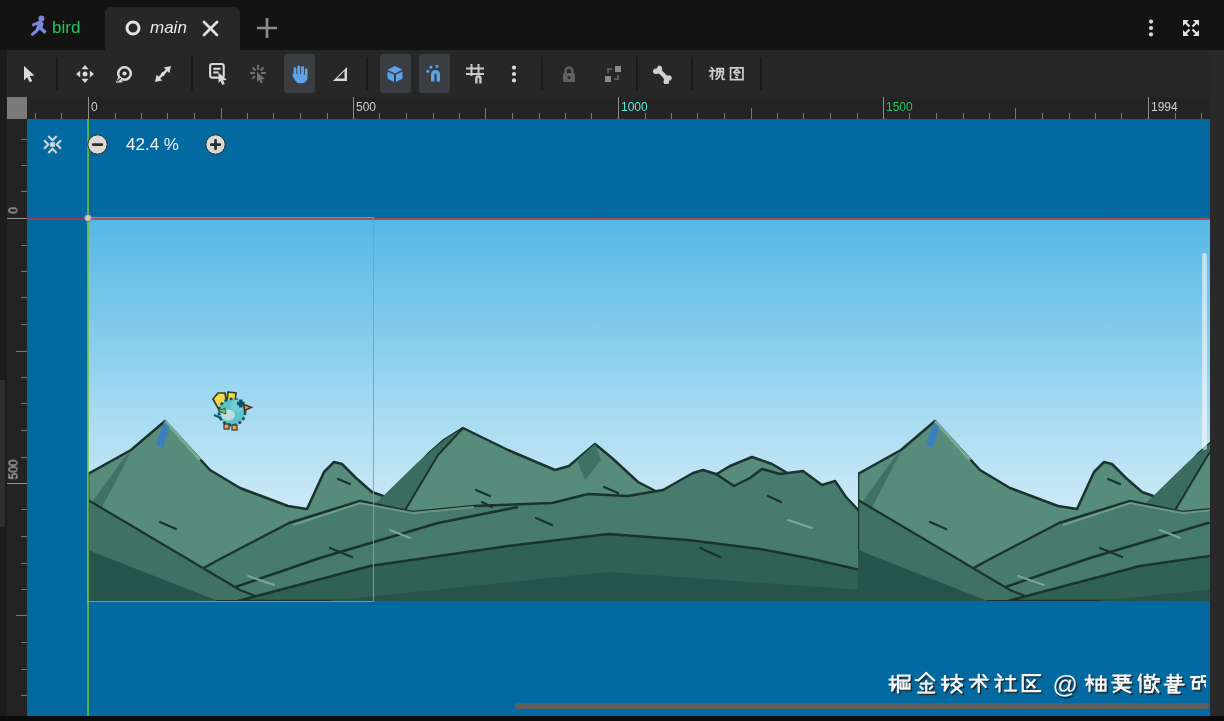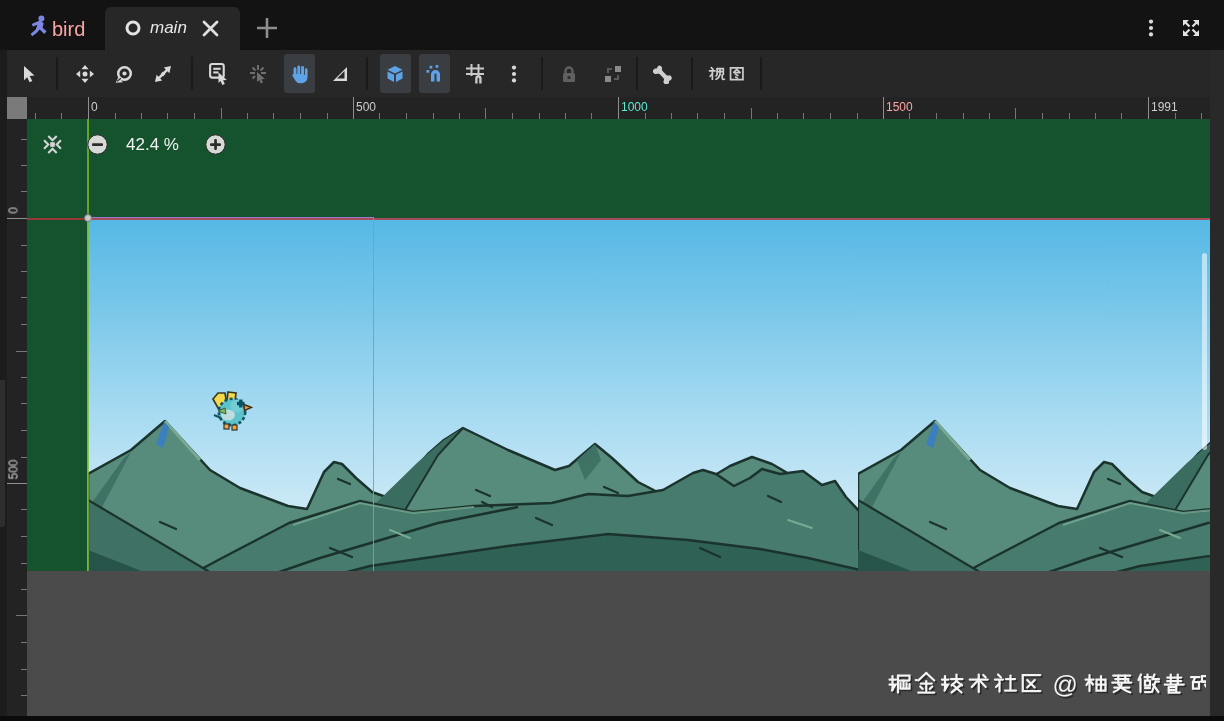--- a/index.html
+++ b/index.html
@@ -245,25 +245,25 @@
       <rect x="14" y="444" width="6" height="1" fill="#777"></rect>
       <rect x="14" y="470" width="6" height="1" fill="#777"></rect>
       <rect x="9" y="496" width="11" height="1" fill="#777"></rect>
       <rect x="14" y="523" width="6" height="1" fill="#777"></rect>
       <rect x="14" y="550" width="6" height="1" fill="#777"></rect>
       <rect x="14" y="576" width="6" height="1" fill="#777"></rect>
     </svg>
 <div class="abs" style="left:91px;top:100px;font-size:12px;color:#cdcdcd;">0</div>
 <div class="abs" style="left:356px;top:100px;font-size:12px;color:#cdcdcd;">500</div>
 <div class="abs" style="left:621px;top:100px;font-size:12px;color:#5eead4;">1000</div>
-<div class="abs" style="left:886px;top:100px;font-size:12px;color:#fca5a5;">1500</div>
-<div class="abs" style="left:1151px;top:100px;font-size:12px;color:#cdcdcd;">1991</div>
+<div class="abs" style="left:886px;top:100px;font-size:12px;color:#22c55e;">1500</div>
+<div class="abs" style="left:1151px;top:100px;font-size:12px;color:#cdcdcd;">1994</div>
 <div class="abs" style="left:-1px;top:204px;width:30px;height:13px;line-height:13px;font-size:12px;color:#cdcdcd;text-align:center;transform:rotate(-90deg) translateZ(0);">0</div>
 <div class="abs" style="left:-1px;top:463px;width:30px;height:13px;line-height:13px;font-size:12px;color:#cdcdcd;text-align:center;transform:rotate(-90deg) translateZ(0);">500</div>
-<div id="canvas" class="abs" style="left:27px;top:119px;width:1183px;height:452px;background:#14532d;overflow:hidden;">
+<div id="canvas" class="abs" style="left:27px;top:119px;width:1183px;height:597px;background:#0369a1;overflow:hidden;">
   <div class="abs" style="left:61px;top:99px;width:1122px;height:383px;background:linear-gradient(to bottom,#55b8e5 0%,#7cc8ea 25%,#a5daf1 50%,#c6e7f5 72%,#dcf0f9 90%,#e8f6fb 100%);"></div>
   <div class="abs" style="left:61px;top:281px;"><svg width="770" height="201" viewBox="0 0 770 201">
           <use href="#tile"></use>
         </svg></div>
   <div class="abs" style="left:831px;top:281px;"><svg width="352" height="201" viewBox="0 0 352 201">
           <use href="#tile"></use>
         </svg></div>
   <div class="abs" style="left:184px;top:272px;"><svg width="42" height="40" viewBox="0 0 42 40">
 <polygon points="2,8 7,2 14,2 16,14 7,17" fill="#f3da4d" stroke="#3a3a20" stroke-width="1.7"></polygon>
 <polygon points="17,1 25,2 24,10 16,10" fill="#f3da4d" stroke="#3a3a20" stroke-width="1.7"></polygon>
@@ -306,21 +306,21 @@
   <div class="abs" style="left:1175px;top:134px;width:5px;height:197px;border-radius:2.5px;background:rgba(255,255,255,0.55);"></div>
 </div>
 <div class="abs" style="left:0;top:716px;width:1224px;height:5px;background:#0b0b0b;"></div>
 
 <svg class="abs" style="left:28px;top:14px" width="20" height="24" viewBox="0 0 16 21">
       <g fill="#7b87e2">
         <circle cx="11" cy="4" r="2.6"></circle>
         <path d="M5.5,7.5 L10,5.5 L13,8 L12,12 L15.5,15 L13.5,17.5 L9.5,13.5 L7,16.5 L3,19.5 L1.5,17.5 L6,13.5 L7.5,9.5 L3.5,11 L2.5,8.8 Z"></path>
       </g>
     </svg>
-<div class="abs" style="left:52px;top:18px;font-size:20px;color:#fca5a5;text-align:center;">bird</div>
+<div class="abs" style="left:52px;top:18px;font-size:17px;color:#22c55e;text-align:center;">bird</div>
 <svg class="abs" style="left:125px;top:20px" width="17" height="17">
       <circle cx="8" cy="8" r="6" fill="none" stroke="#e3e3e3" stroke-width="3"></circle>
     </svg>
 <div class="abs" style="left:150px;top:18px;font-size:17px;color:#e8e8e8;font-style:italic;">main</div>
 <svg class="abs" style="left:200px;top:18px" width="21" height="21">
       <path d="M4,4 L17,17 M17,4 L4,17" stroke="#dedede" stroke-width="2.8" stroke-linecap="round"></path>
     </svg>
 <svg class="abs" style="left:255px;top:16px" width="24" height="24">
       <path d="M12,2 V22 M2,12 H22" stroke="#8e8e8e" stroke-width="2.6"></path>
     </svg>

